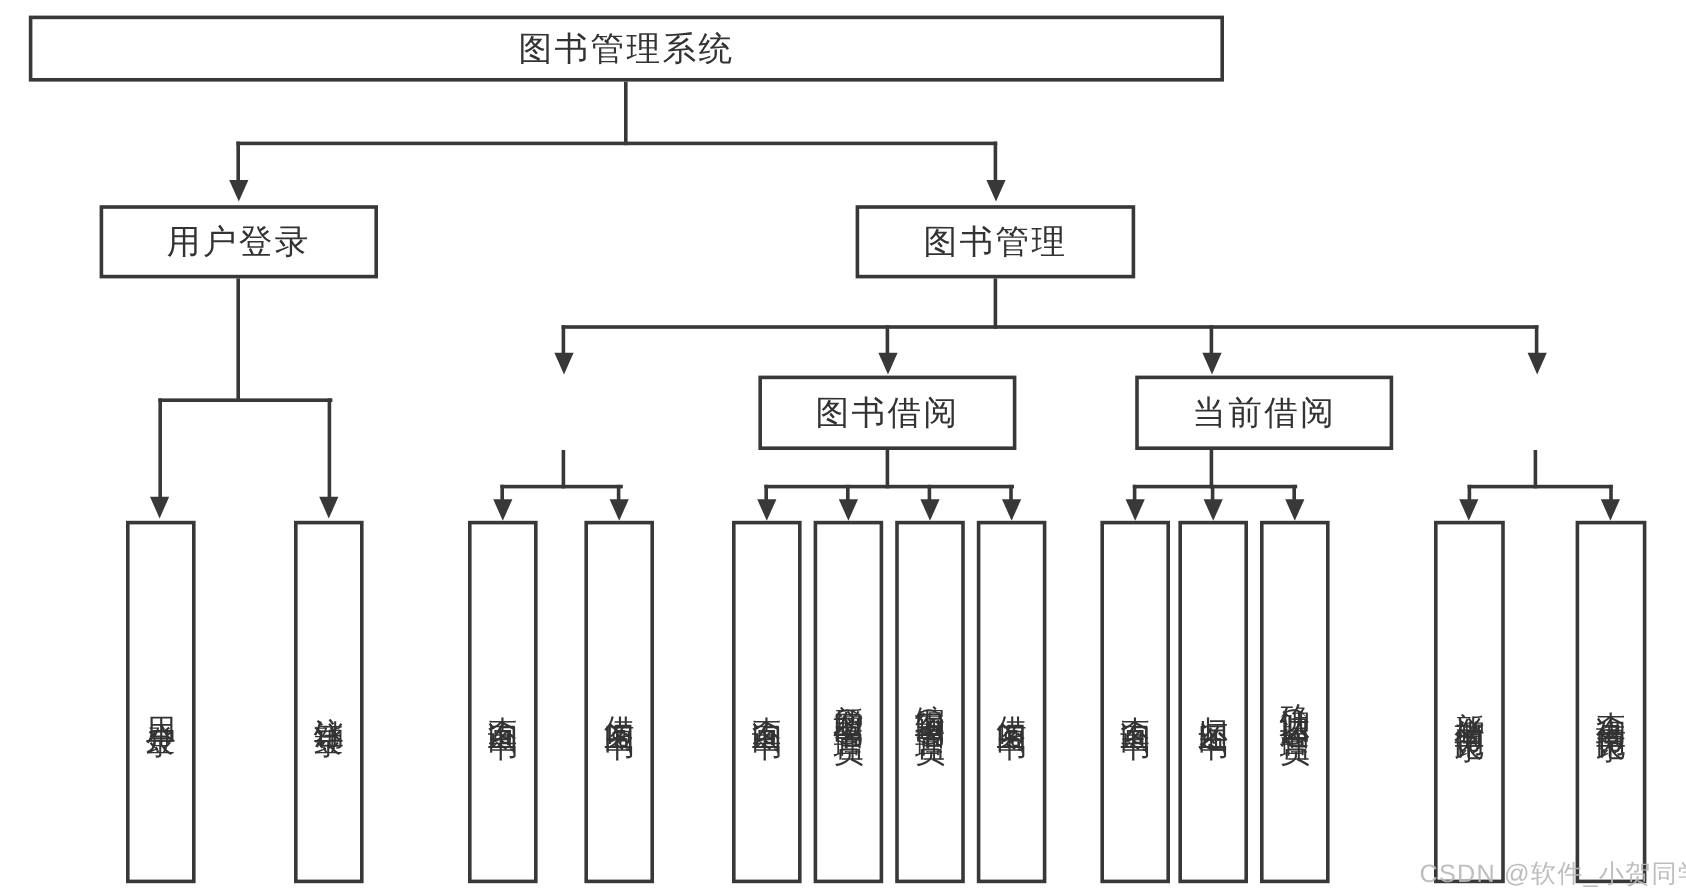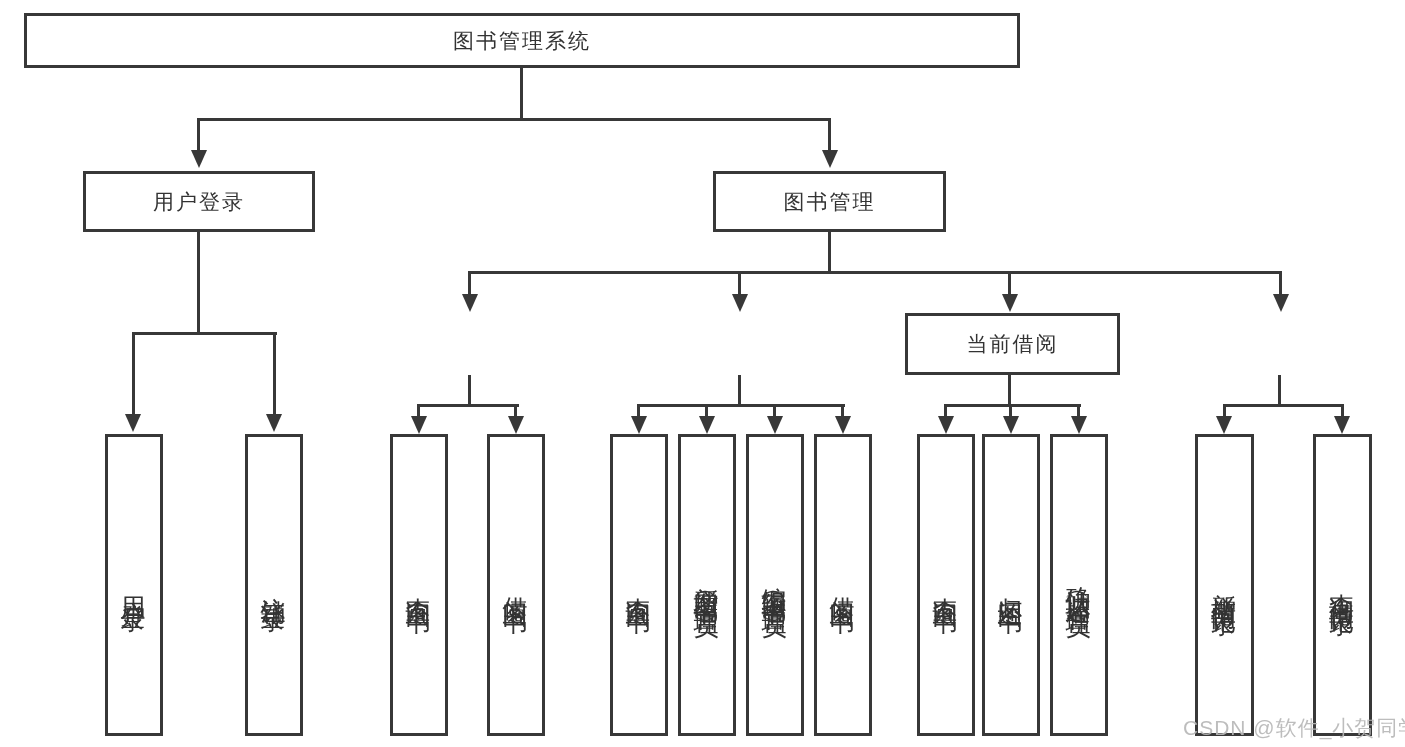--- a/index.html
+++ b/index.html
@@ -12,21 +12,21 @@
   }
   .node{
     position:absolute;
     box-sizing:border-box;
     border:3px solid #383838;
     background:#ffffff;
     display:flex;
     align-items:center;
     justify-content:center;
     color:#333333;
-    font-size:21px;
+    font-size:28px;
     letter-spacing:2px;
     white-space:nowrap;
   }
   .node.v{
     writing-mode:vertical-rl;
     font-size:25px;
     letter-spacing:4px;
     white-space:normal;
   }
   .line{
@@ -85,21 +85,24 @@
   <div class="line" style="left:468px;top:271px;width:814px;height:3px"></div>
   <div class="line" style="left:468px;top:271px;width:3px;height:26px"></div>
   <div class="line" style="left:738px;top:271px;width:3px;height:26px"></div>
   <div class="line" style="left:1008px;top:271px;width:3px;height:26px"></div>
   <div class="line" style="left:1279px;top:271px;width:3px;height:26px"></div>
   <div class="arrow" style="left:462px;top:294px"></div>
   <div class="arrow" style="left:732px;top:294px"></div>
   <div class="arrow" style="left:1002px;top:294px"></div>
   <div class="arrow" style="left:1273px;top:294px"></div>
 
-  <div class="node" style="left:905px;top:313px;width:215px;height:62px">
+  <div class="node" style="left:632px;top:313px;width:215px;height:62px">
+    <span>图书借阅</span>
+  </div>
+  <div class="node" style="left:946px;top:313px;width:215px;height:62px">
     <span>当前借阅</span>
   </div>
 
   <div class="line" style="left:468px;top:375px;width:3px;height:32px"></div>
   <div class="line" style="left:417px;top:404px;width:102px;height:3px"></div>
   <div class="line" style="left:417px;top:404px;width:3px;height:14px"></div>
   <div class="line" style="left:514px;top:404px;width:3px;height:14px"></div>
   <div class="arrow" style="left:411px;top:416px"></div>
   <div class="arrow" style="left:508px;top:416px"></div>
 

